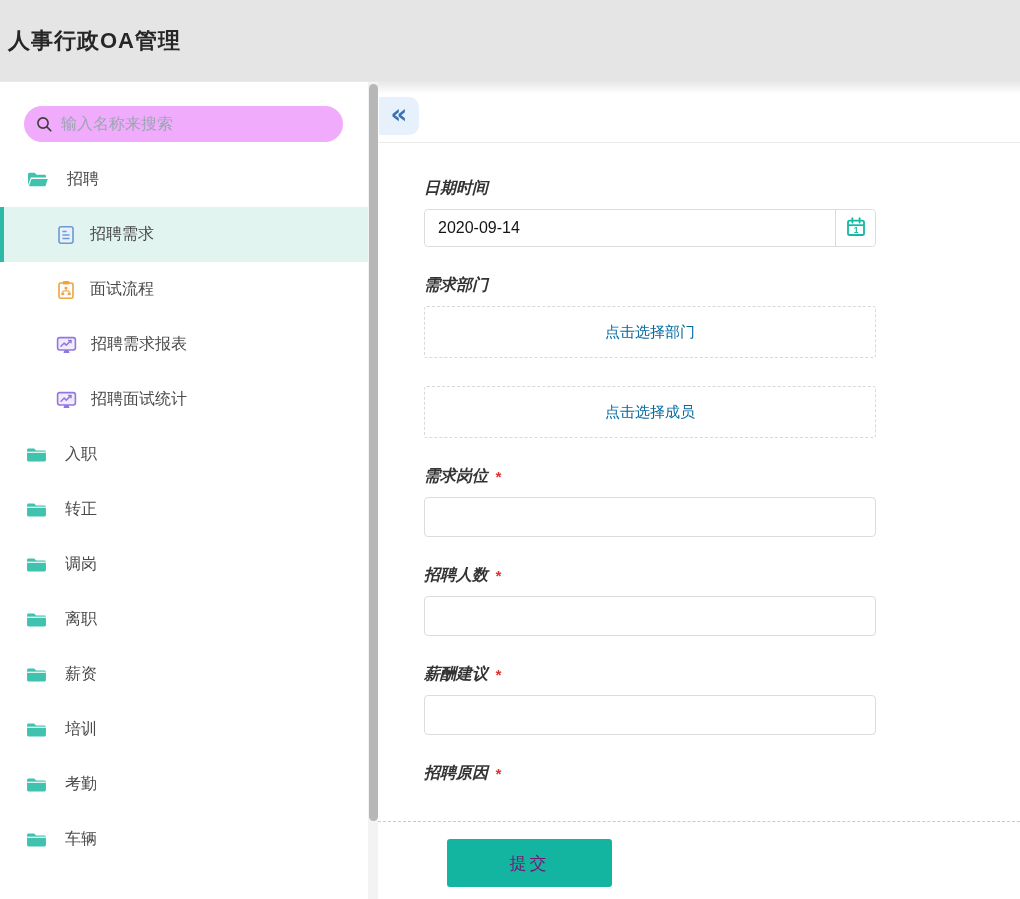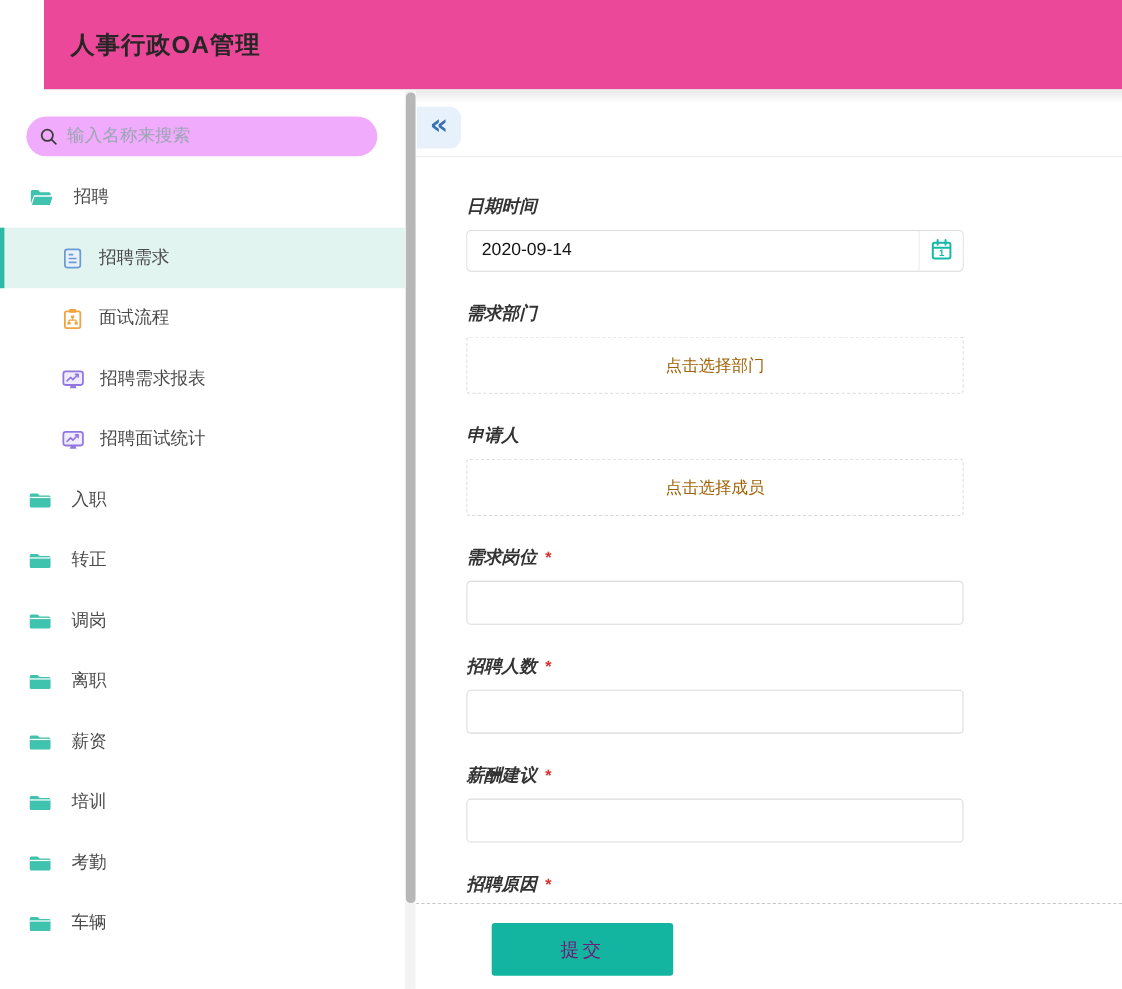--- a/index.html
+++ b/index.html
@@ -2,21 +2,21 @@
 <html><head>
 <meta charset="utf-8">
 <style>
   * { box-sizing: border-box; margin: 0; padding: 0; }
   html,body { width:1020px; height:899px; overflow:hidden; background:#fff;
     font-family:"Liberation Sans", sans-serif; }
   .app { width:1020px; height:899px; position:relative; overflow:hidden; background:#fff; }
 
   
   .header { height:82px; border-bottom:1px solid #e9e9e9; display:flex; align-items:center;
-    padding-left:24px; background:#ec4899;margin-left:40px; }
+    padding-left:8px; background:#e5e5e5; }
   .header .title { font-size:22px; font-weight:600; color:#262626; letter-spacing:1px; }
 
   
   .body-row { display:flex; height:817px; }
 
   
   .sidebar { width:378px; position:relative; overflow:hidden; background:#fff; flex:0 0 378px; }
   .searchbox { width:319px; height:36px; margin:24px 0 0 24px; background:#f0abfc;
     border-radius:18px; display:flex; align-items:center; padding:0 12px; gap:8px; }
   .searchbox .icn svg { display:block; }
@@ -59,21 +59,21 @@
   .flabel .req { color:#e0312e; font-size:15px; font-weight:700; }
 
   .date-group { width:452px; height:38px; border:1px solid #dcdcdc; border-radius:4px;
     display:flex; background:#fff; }
   .date-input { flex:1; border:none; outline:none; padding:0 0 0 13px; font-size:16px;
     color:#141414; border-radius:4px 0 0 4px; font-family:"Liberation Sans",sans-serif; }
   .cal-btn { width:40px; border:none; border-left:1px solid #dcdcdc; background:#fff;
     border-radius:0 4px 4px 0; display:flex; align-items:center; justify-content:center; cursor:pointer; }
 
   .picker { width:452px; height:52px; border:1px dashed #d9d9d9; border-radius:3px;
-    display:flex; align-items:center; justify-content:center; color:#a16207;
+    display:flex; align-items:center; justify-content:center; color:#0369a1;
     font-size:15px; cursor:pointer; background:#fff; }
 
   .tinput { width:452px; height:40px; border:1px solid #dcdcdc; border-radius:4px;
     outline:none; padding:0 12px; font-size:16px; color:#141414;
     font-family:"Liberation Sans",sans-serif; background:#fff; }
 
   .footer { height:77px; padding:17px 0 0 45px; background:#fff; }
   .submit-btn { width:165px; height:48px; background:#13b5a1; color:#701a75; border:none;
     border-radius:3px; font-size:17px; letter-spacing:3px; cursor:pointer;
     font-family:"Liberation Sans",sans-serif;margin-left:24px; }
@@ -257,23 +257,20 @@
               </button>
             </div>
           </div>
           <div class="field">
             <div class="flabel">
               <span class="ltext">需求部门</span>
             </div>
             <div class="picker">点击选择部门</div>
           </div>
           <div class="field">
-            <div class="flabel">
-              <span class="ltext">申请人</span>
-            </div>
             <div class="picker">点击选择成员</div>
           </div>
           <div class="field"><div class="flabel">
               <span class="ltext">需求岗位</span>
               <span class="req">*</span>
             </div><input type="text" class="tinput" value="" style=""></div>
           <div class="field"><div class="flabel">
               <span class="ltext">招聘人数</span>
               <span class="req">*</span>
             </div><input type="text" class="tinput" value="" style=""></div>

